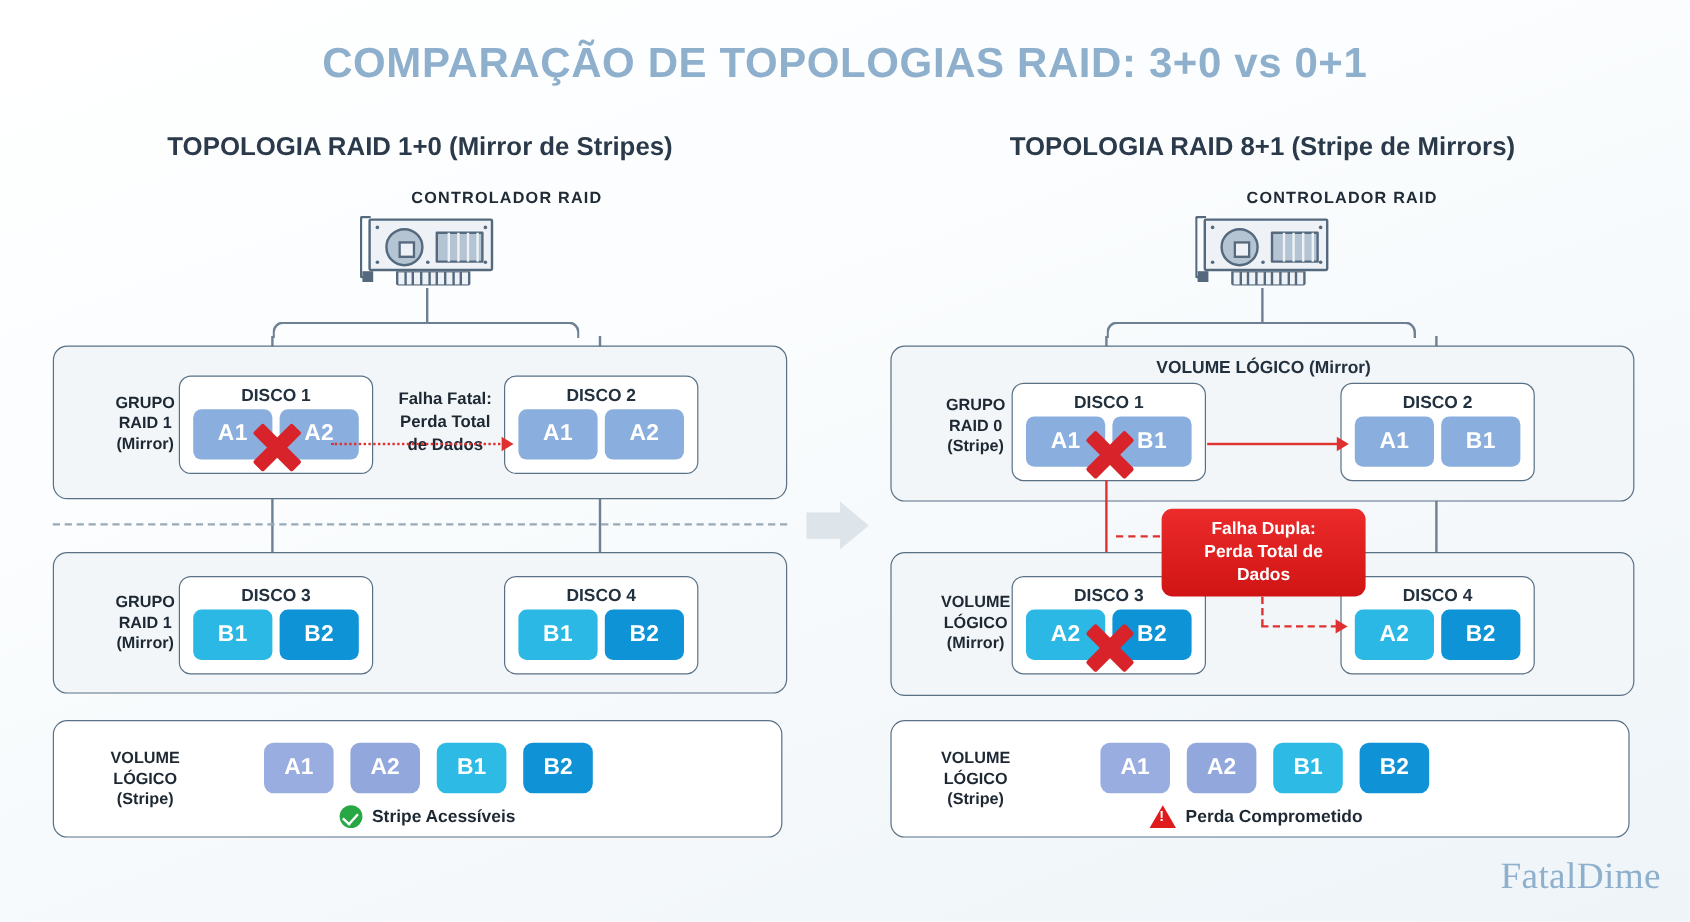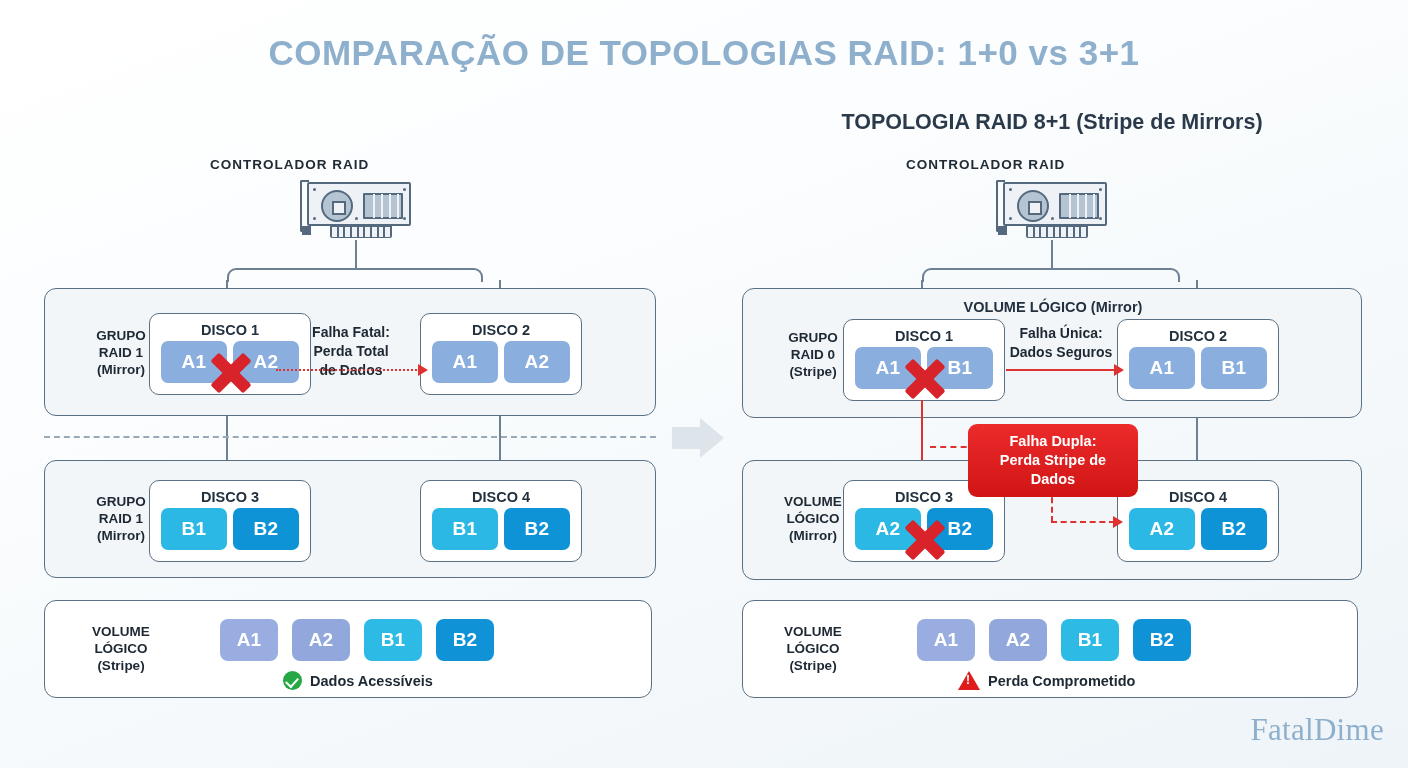--- a/index.html
+++ b/index.html
@@ -33,21 +33,21 @@
   }
   .panel-title.left  { left: 44px;  width: 612px; }
   .panel-title.right { left: 742px; width: 620px; }
 
   
   .ctrl-label {
     font-size: 13.5px;
     font-weight: 700;
     letter-spacing: 1px;
     color: #202b36;
-    text-align: left;
+    text-align: right;
     top: 157px;
   }
   .ctrl-label.left  { left: 210px; width: 292px; }
   .ctrl-label.right { left: 906px; width: 292px; }
 
   .ctrl-card { top: 178px; width: 112px; height: 62px; }
   .ctrl-card.left  { left: 300px; }
   .ctrl-card.right { left: 996px; }
   .ctrl-bracket {
     position: absolute; left: 0; top: 2px; width: 9px; height: 52px;
@@ -275,22 +275,23 @@
     letter-spacing: 0.3px;
   }
   .brand b { font-weight: 400; }
   .brand span { font-weight: 400; }
 </style>
 </head>
 <body>
 
 <div id="stage">
 
-  <div class="abs main-title">COMPARAÇÃO DE TOPOLOGIAS RAID: 1+0 vs 3+1</div>
-
+  <div class="abs main-title">COMPARAÇÃO DE TOPOLOGIAS RAID: 3+0 vs 0+1</div>
+
+  <div class="abs panel-title left">TOPOLOGIA RAID 1+0 (Mirror de Stripes)</div>
 
   <div class="abs ctrl-label left">CONTROLADOR RAID</div>
   <div class="abs ctrl-card left">
     <div class="ctrl-bracket"></div>
     <div class="ctrl-board">
       <div class="ctrl-chip-outer">
           <div class="ctrl-chip-inner"></div>
         </div>
       <div class="ctrl-mem">
         <i style="left:8px"></i>
@@ -351,21 +352,21 @@
 
     <div class="disk" style="left:375px; top:24px; width:162px; height:82px;">
       <div class="disk-title">DISCO 2</div>
       <div class="blocks">
         <div class="blk a">A1</div>
         <div class="blk a">A2</div>
       </div>
     </div>
   </div>
 
-  <div class="abs note" style="left:269px; top:323px; width:164px;">Falha Fatal:
+  <div class="abs note" style="left:289px; top:323px; width:164px;">Falha Fatal:
 Perda Total
 de Dados</div>
   <div class="abs red-arrow-line dotted" style="left:276px; top:369px; width:144px;"></div>
   <div class="abs red-arrow-head" style="left:418px; top:364px;"></div>
 
   <div class="abs divider-dashed" style="left:44px; top:436px; width:612px;"></div>
 
   <div class="group-box" style="left:44px; top:460px; width:612px; height:118px;">
     <div class="group-side-label" style="left:28px; top:32px; width:96px;">GRUPO
 RAID 1
@@ -393,21 +394,21 @@
 LÓGICO
 (Stripe)</div>
     <div style="position:absolute; left:175px; top:18px; display:flex; gap:14px;">
       <div class="blk-v a1">A1</div>
       <div class="blk-v a2">A2</div>
       <div class="blk-v b1">B1</div>
       <div class="blk-v b2">B2</div>
     </div>
     <div class="status" style="left:238px; top:70px;">
       <span class="check-icon"></span>
-      <span>Dados Acessíveis</span>
+      <span>Stripe Acessíveis</span>
     </div>
   </div>
 
   <div class="big-arrow" style="left:672px; top:418px; width:56px; height:40px;">
     <div class="tail"></div>
       <div class="head"></div>
   </div>
 
   <div class="abs panel-title right">TOPOLOGIA RAID 8+1 (Stripe de Mirrors)</div>
 
@@ -476,22 +477,20 @@
 
     <div class="disk" style="left:374px; top:30px; width:162px; height:82px;">
       <div class="disk-title">DISCO 2</div>
       <div class="blocks">
         <div class="blk a">A1</div>
         <div class="blk a">B1</div>
       </div>
     </div>
   </div>
 
-  <div class="abs note" style="left:1000px; top:324px; width:122px;">Falha Única:
-Dados Seguros</div>
   <div class="abs red-arrow-line" style="left:1006px; top:369px; width:110px;"></div>
   <div class="abs red-arrow-head" style="left:1114px; top:364px;"></div>
 
   <div class="abs red-v solid" style="left:921px; top:400px; height:70px;"></div>
   <div class="abs red-arrow-down" style="left:915px; top:468px;"></div>
 
   <div class="group-box" style="left:742px; top:460px; width:620px; height:120px;">
     <div class="group-side-label" style="left:20px; top:32px; width:100px;">VOLUME
 LÓGICO
 (Mirror)</div>
@@ -516,21 +515,21 @@
       </div>
     </div>
   </div>
 
   <div class="abs red-arrow-line dashed" style="left:930px; top:446px; width:98px;"></div>
   <div class="abs red-v" style="left:1051px; top:460px; height:62px;"></div>
   <div class="abs red-arrow-line dashed" style="left:1051px; top:521px; width:64px;"></div>
   <div class="abs red-arrow-head" style="left:1113px; top:516px;"></div>
 
   <div class="badge" style="left:968px; top:424px; width:170px;">Falha Dupla:
-Perda Stripe de Dados</div>
+Perda Total de Dados</div>
 
   <div class="volume-box" style="left:742px; top:600px; width:616px; height:98px;">
     <div class="group-side-label" style="left:20px; top:22px; width:100px;">VOLUME
 LÓGICO
 (Stripe)</div>
     <div style="position:absolute; left:174px; top:18px; display:flex; gap:14px;">
       <div class="blk-v a1">A1</div>
       <div class="blk-v a2">A2</div>
       <div class="blk-v b1">B1</div>
       <div class="blk-v b2">B2</div>

